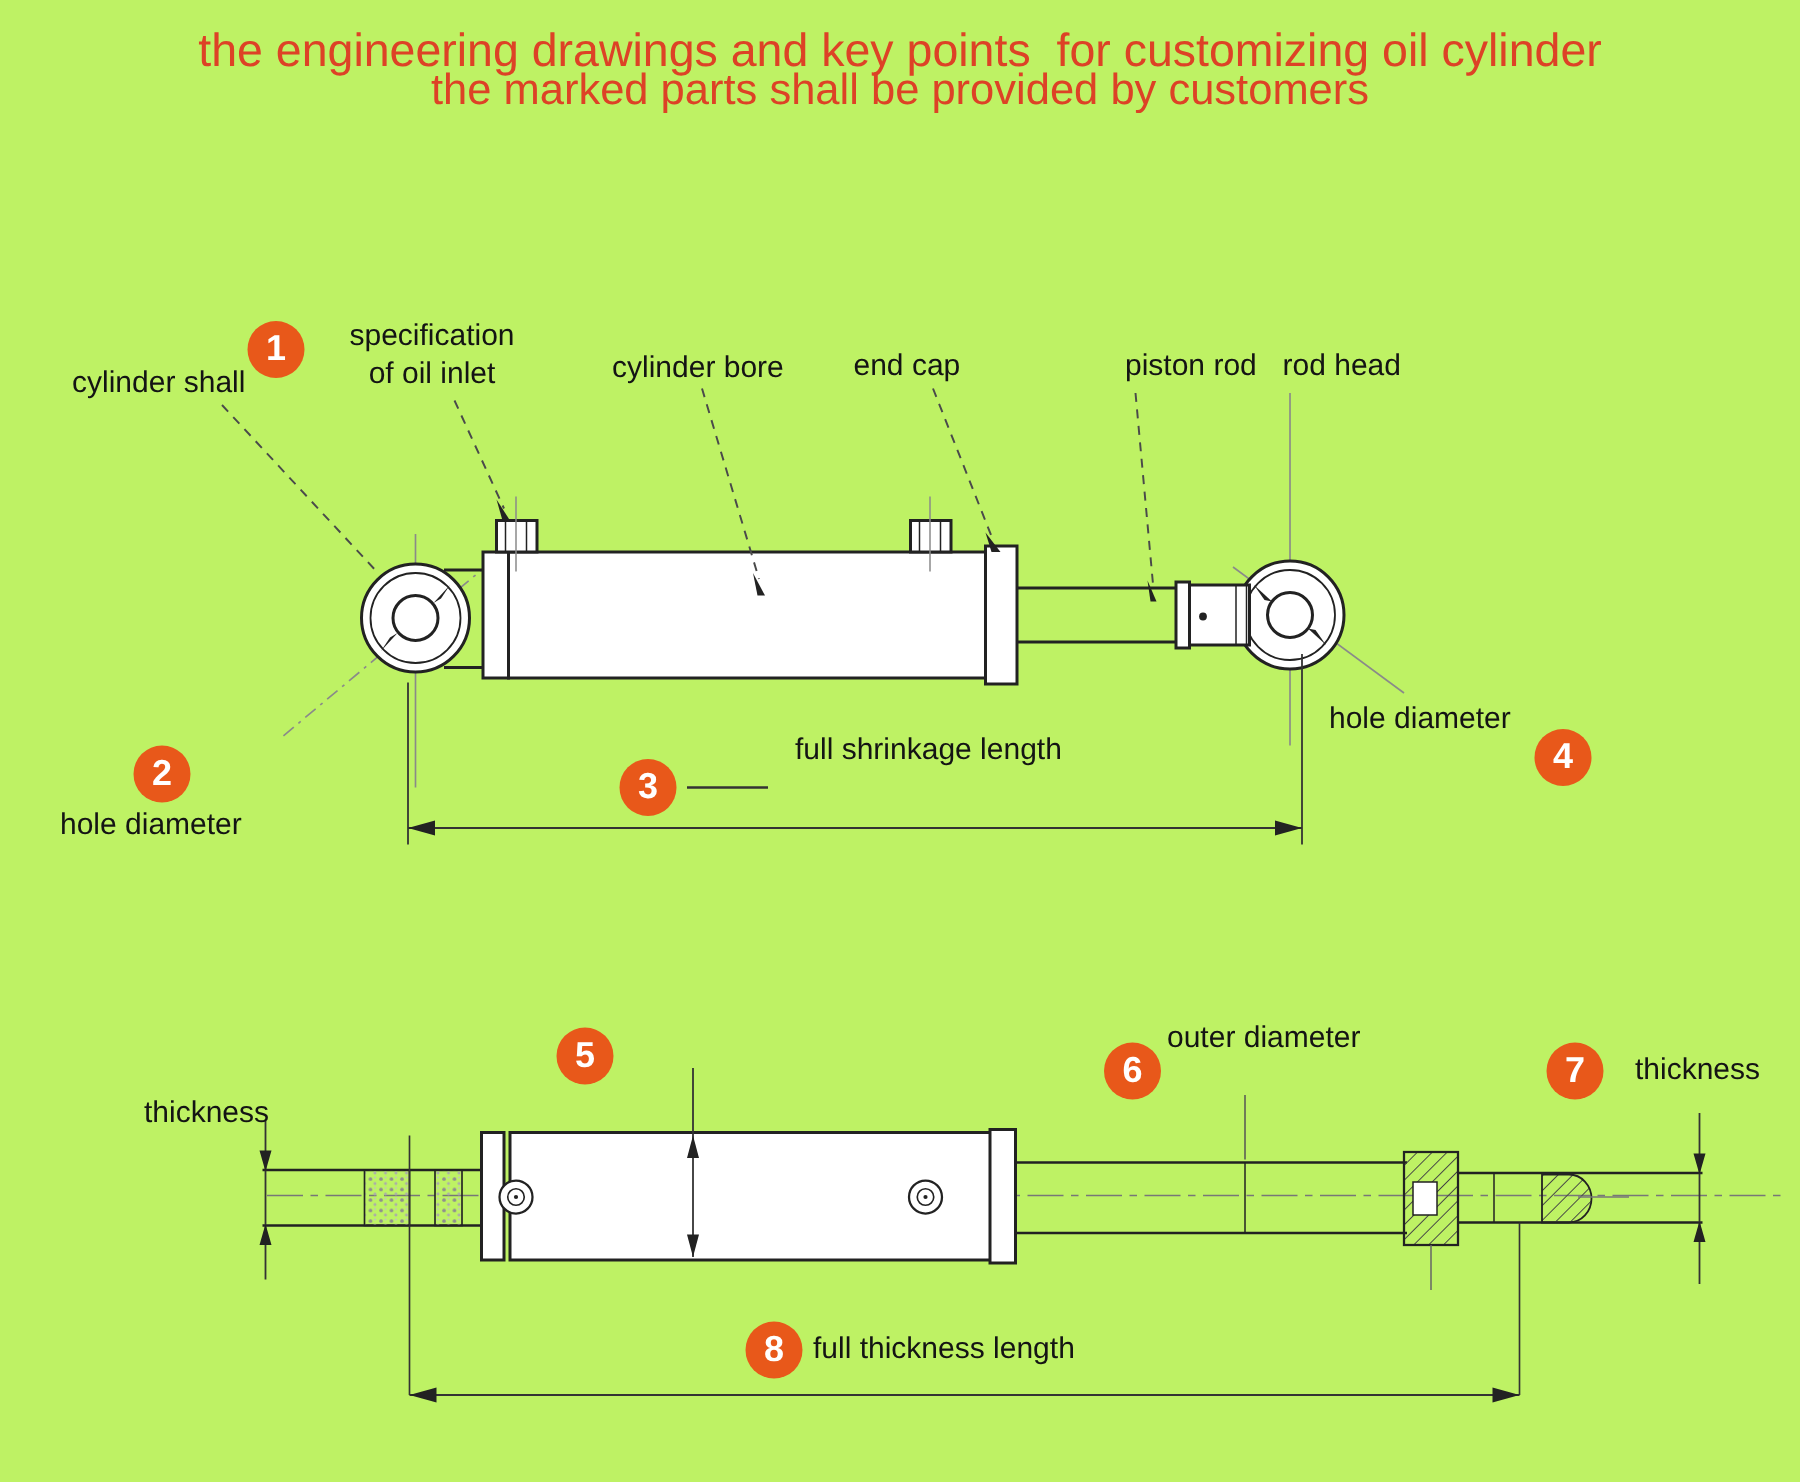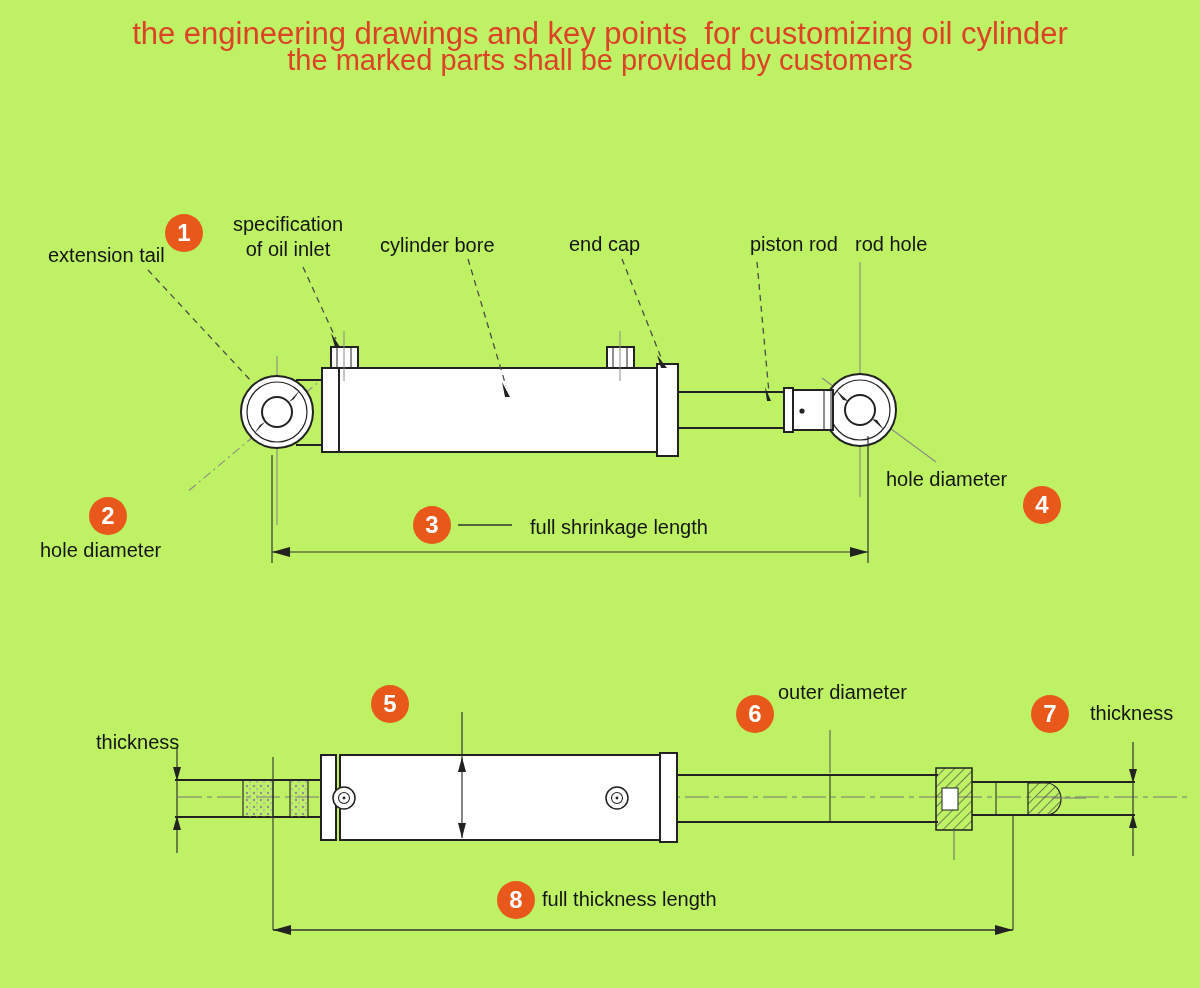--- a/index.html
+++ b/index.html
@@ -212,30 +212,30 @@
       <g fill="#222" stroke="none">
         <polygon points="273,930 291,925 291,935"></polygon>
         <polygon points="1013,930 995,925 995,935"></polygon>
       </g>
     </g>
   </svg>
 
   <div class="title-line title-1">the engineering drawings and key points  for customizing oil cylinder</div>
   <div class="title-line title-2">the marked parts shall be provided by customers</div>
 
-  <div class="lbl" style="left:48px;top:243px;">extension tail</div>
+  <div class="lbl" style="left:48px;top:243px;">cylinder shall</div>
   <div class="lbl center" style="left:208px;top:212px;width:160px;">specification
 of oil inlet</div>
-  <div class="lbl" style="left:380px;top:233px;">cylinder bore</div>
+  <div class="lbl" style="left:408px;top:233px;">cylinder bore</div>
   <div class="lbl" style="left:569px;top:232px;">end cap</div>
   <div class="lbl" style="left:750px;top:232px;">piston rod</div>
-  <div class="lbl" style="left:855px;top:232px;">rod hole</div>
+  <div class="lbl" style="left:855px;top:232px;">rod head</div>
   <div class="lbl" style="left:886px;top:467px;">hole diameter</div>
   <div class="lbl" style="left:40px;top:538px;">hole diameter</div>
-  <div class="lbl" style="left:530px;top:515px;">full shrinkage length</div>
+  <div class="lbl" style="left:530px;top:488px;">full shrinkage length</div>
 
   <div class="badge" style="left:165px;top:214px;">1</div>
   <div class="badge" style="left:89px;top:497px;">2</div>
   <div class="badge" style="left:413px;top:506px;">3</div>
   <div class="badge" style="left:1023px;top:486px;">4</div>
 
   <div class="lbl" style="left:96px;top:730px;">thickness</div>
   <div class="lbl" style="left:778px;top:680px;">outer diameter</div>
   <div class="lbl" style="left:1090px;top:701px;">thickness</div>
   <div class="lbl" style="left:542px;top:887px;">full thickness length</div>

